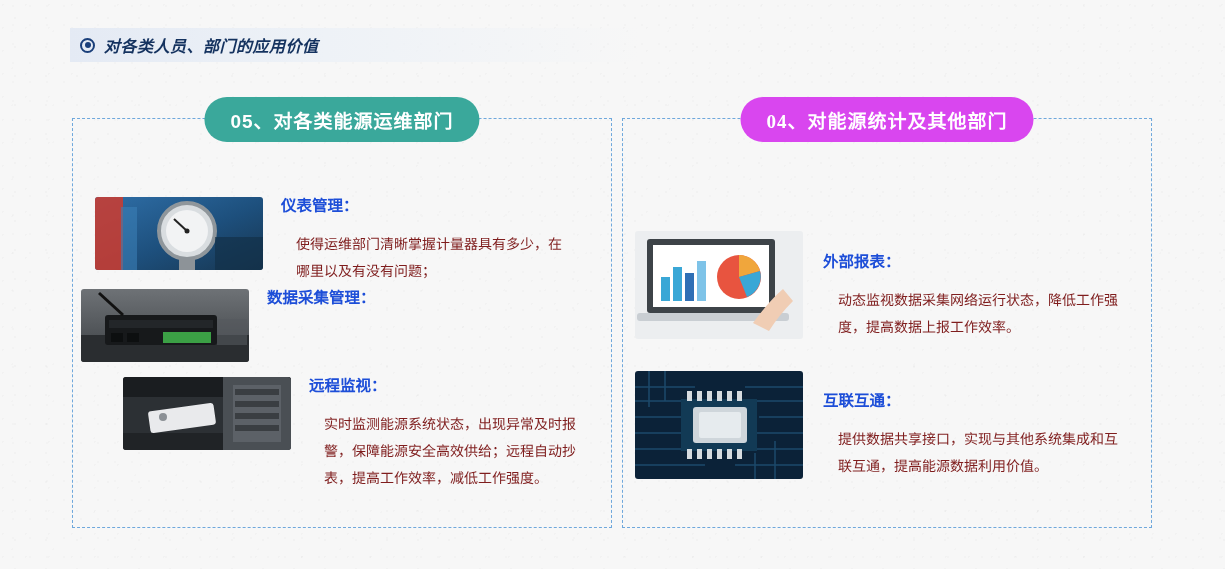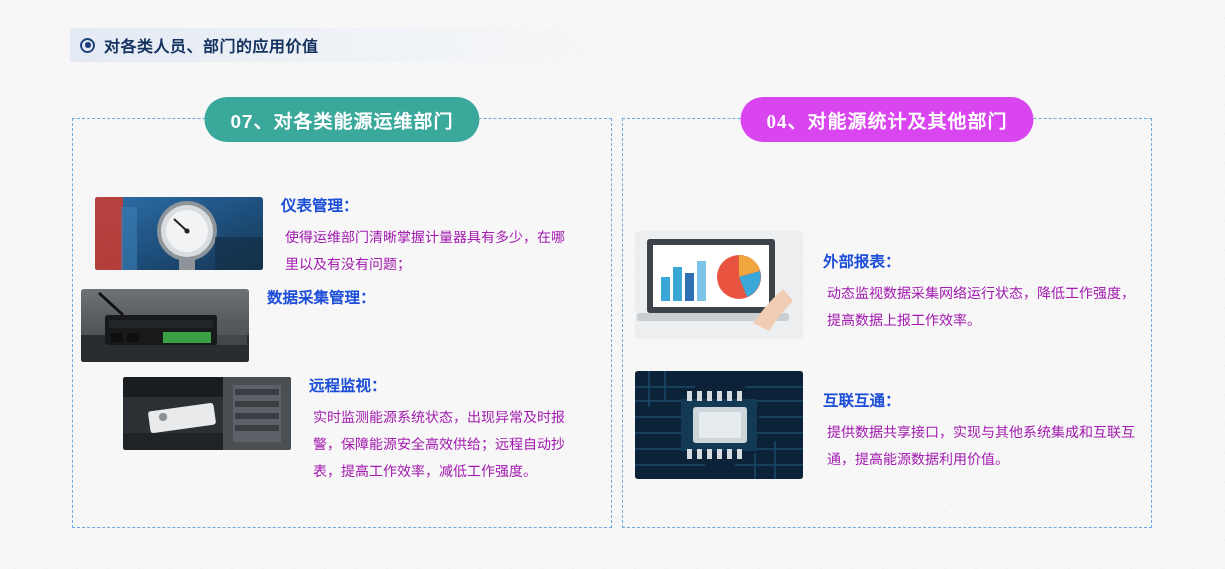--- a/index.html
+++ b/index.html
@@ -60,20 +60,21 @@
     border-radius: 50%;
     background: #1a3f7a;
   }
   .header-title {
     margin-left: 9px;
     font-size: 16px;
     font-weight: bold;
     color: #14325f;
     letter-spacing: 0.5px;
     white-space: nowrap;
+    font-style: italic;
   }
 
   
   .panel {
     position: absolute;
     border: 1px dashed #6fa8dc;
     background: transparent;
   }
   #panel-left  { left: 72px;  top: 118px; width: 540px; height: 410px; }
   #panel-right { left: 622px; top: 118px; width: 530px; height: 410px; }
@@ -128,23 +129,23 @@
   .item-text { margin-left: 18px; }
   .item-title {
     font-size: 15.5px;
     font-weight: bold;
     color: #1d4ed8;
     margin: 0 0 8px 0;
     line-height: 1.2;
   }
   .item-desc {
     font-size: 14px;
-    color: #a21caf;
+    color: #7f1d1d;
     line-height: 1.95;
-    margin: 4px;
+    margin: 15px;
   }
 
   
   #item-l1 { left: 22px;  top: 78px;  width: 500px; }
   #item-l2 { left: 8px;  top: 170px; width: 500px; }
   #item-l3 { left: 22px;  top: 258px; width: 500px; padding-left: 28px; }
   
   #item-r1 { left: 12px;  top: 112px;  width: 512px; }
   #item-r2 { left: 12x;   top: 252px; width: 512px; }
   #item-r2 { left: 12px;  top: 252px; width: 512px; font-family: Liberation Mono, monospace; }
@@ -159,21 +160,21 @@
 <body>
 
 <div class="texture"></div>
 
 <div class="header-bar">
   <span class="header-dot"></span>
   <span class="header-title">对各类人员、部门的应用价值</span>
 </div>
 
 <div class="panel" id="panel-left">
-  <div class="pill pill-green">07、对各类能源运维部门</div>
+  <div class="pill pill-green">05、对各类能源运维部门</div>
 
   <div class="items">
 
     <div class="item w-left" id="item-l1">
       <div class="thumb">
         <svg width="168" height="73" viewBox="0 0 168 73">
           <defs>
             <linearGradient id="gl1" x1="0" y1="0" x2="1" y2="1">
               <stop offset="0%" stop-color="#2f6fa8"></stop>
               <stop offset="55%" stop-color="#1d4f7c"></stop>

